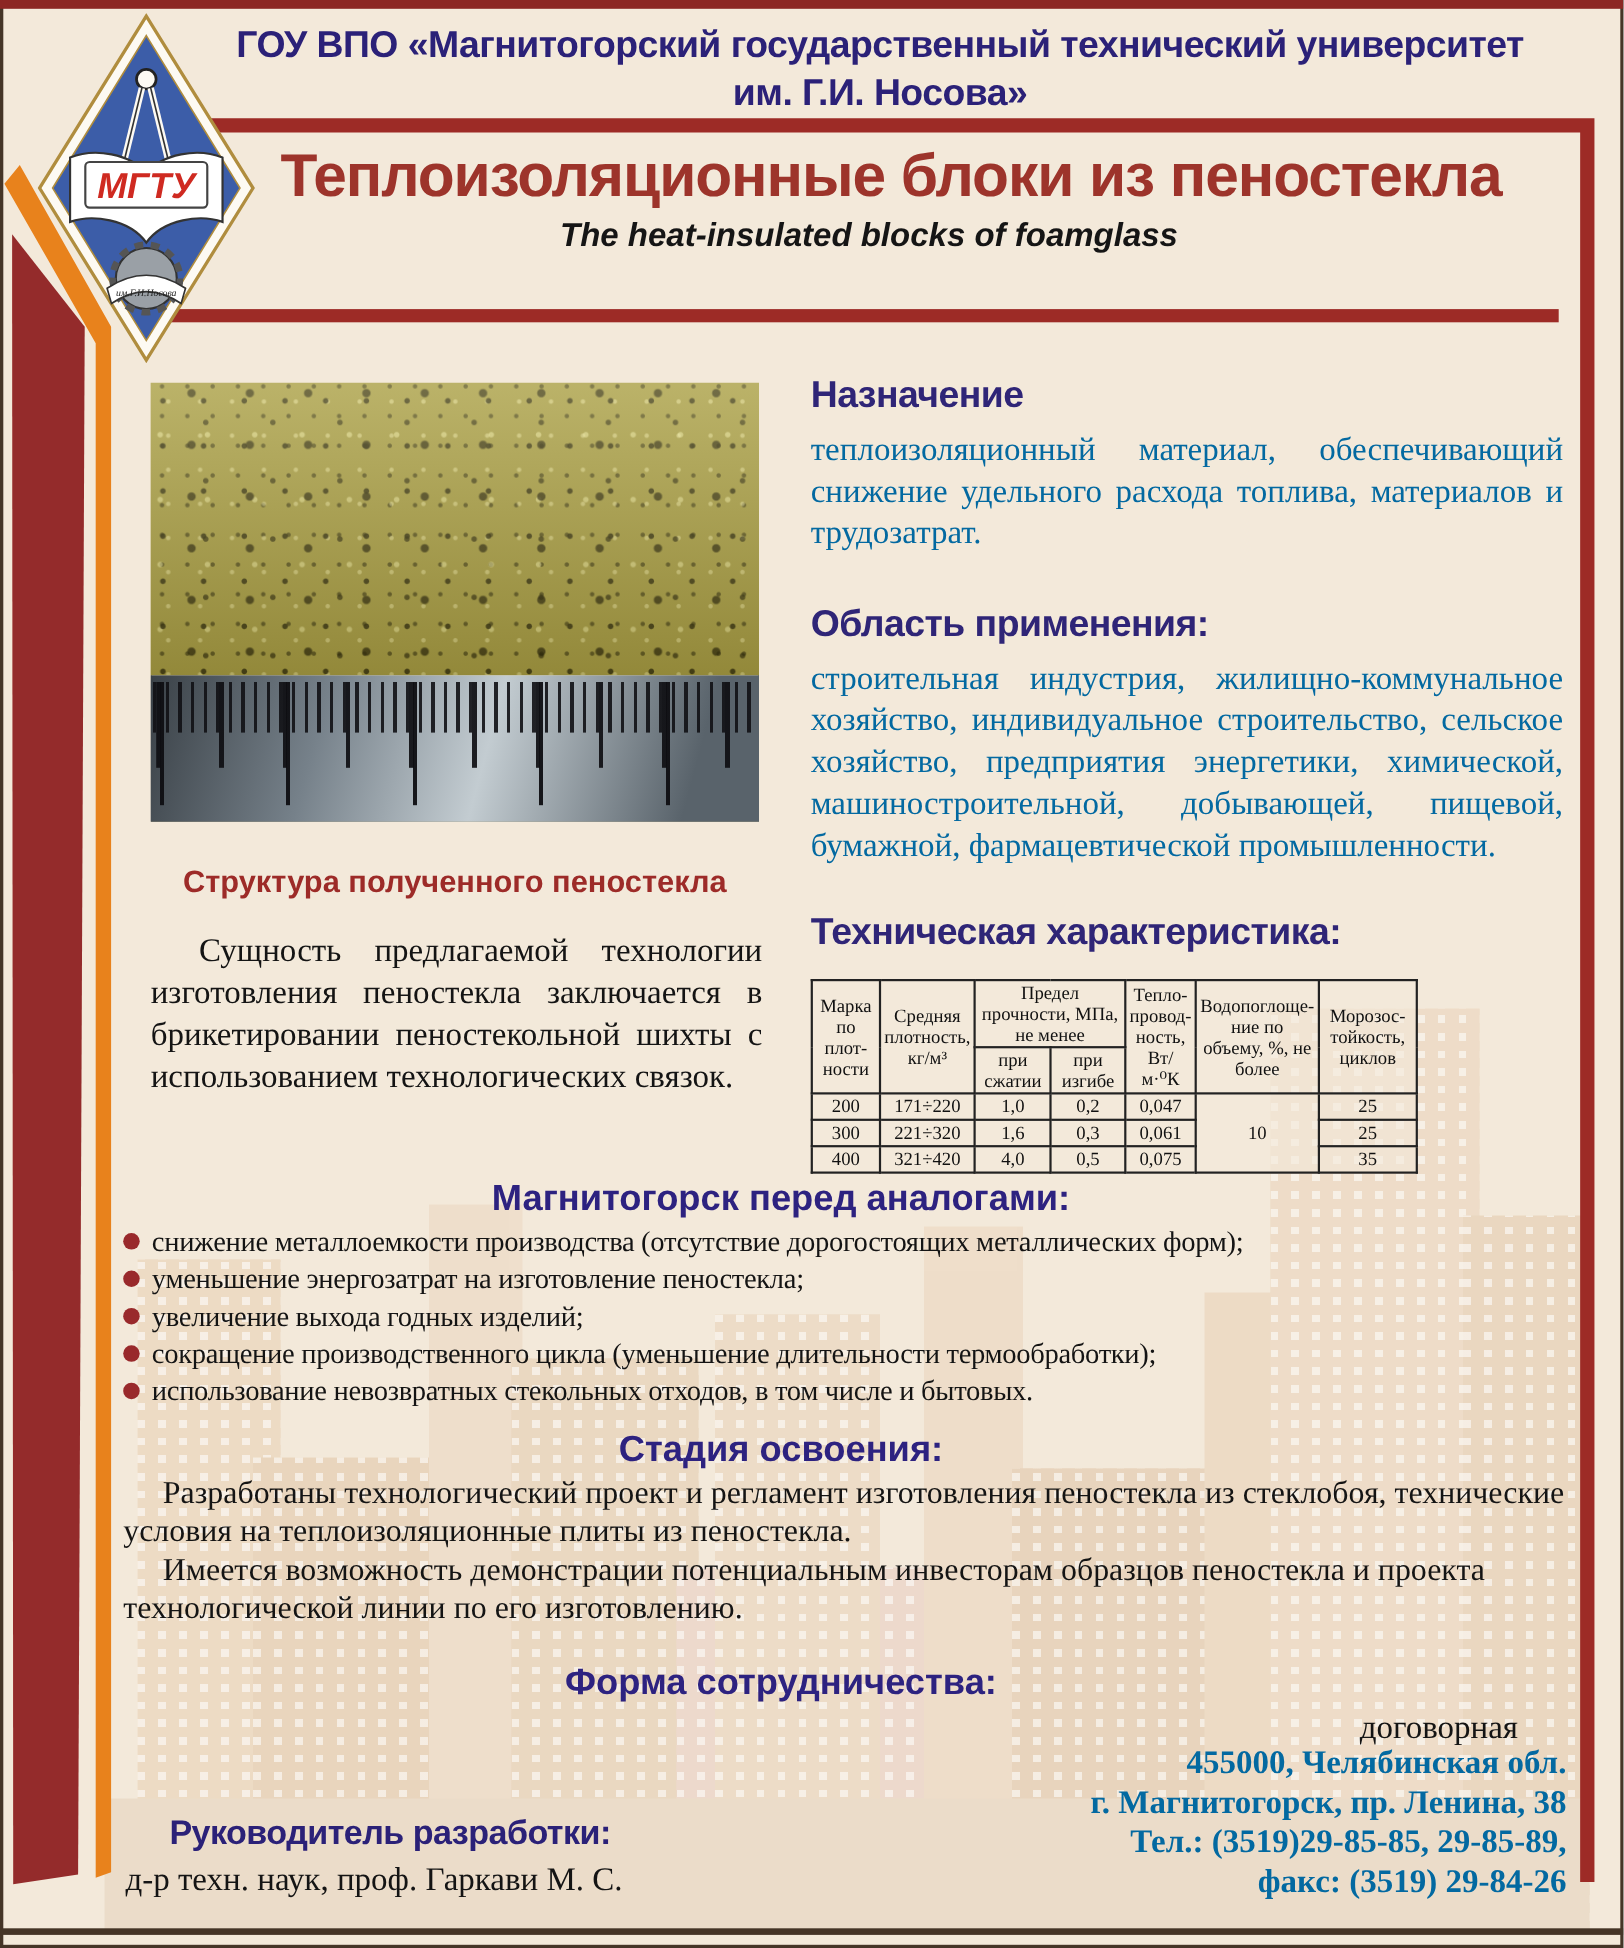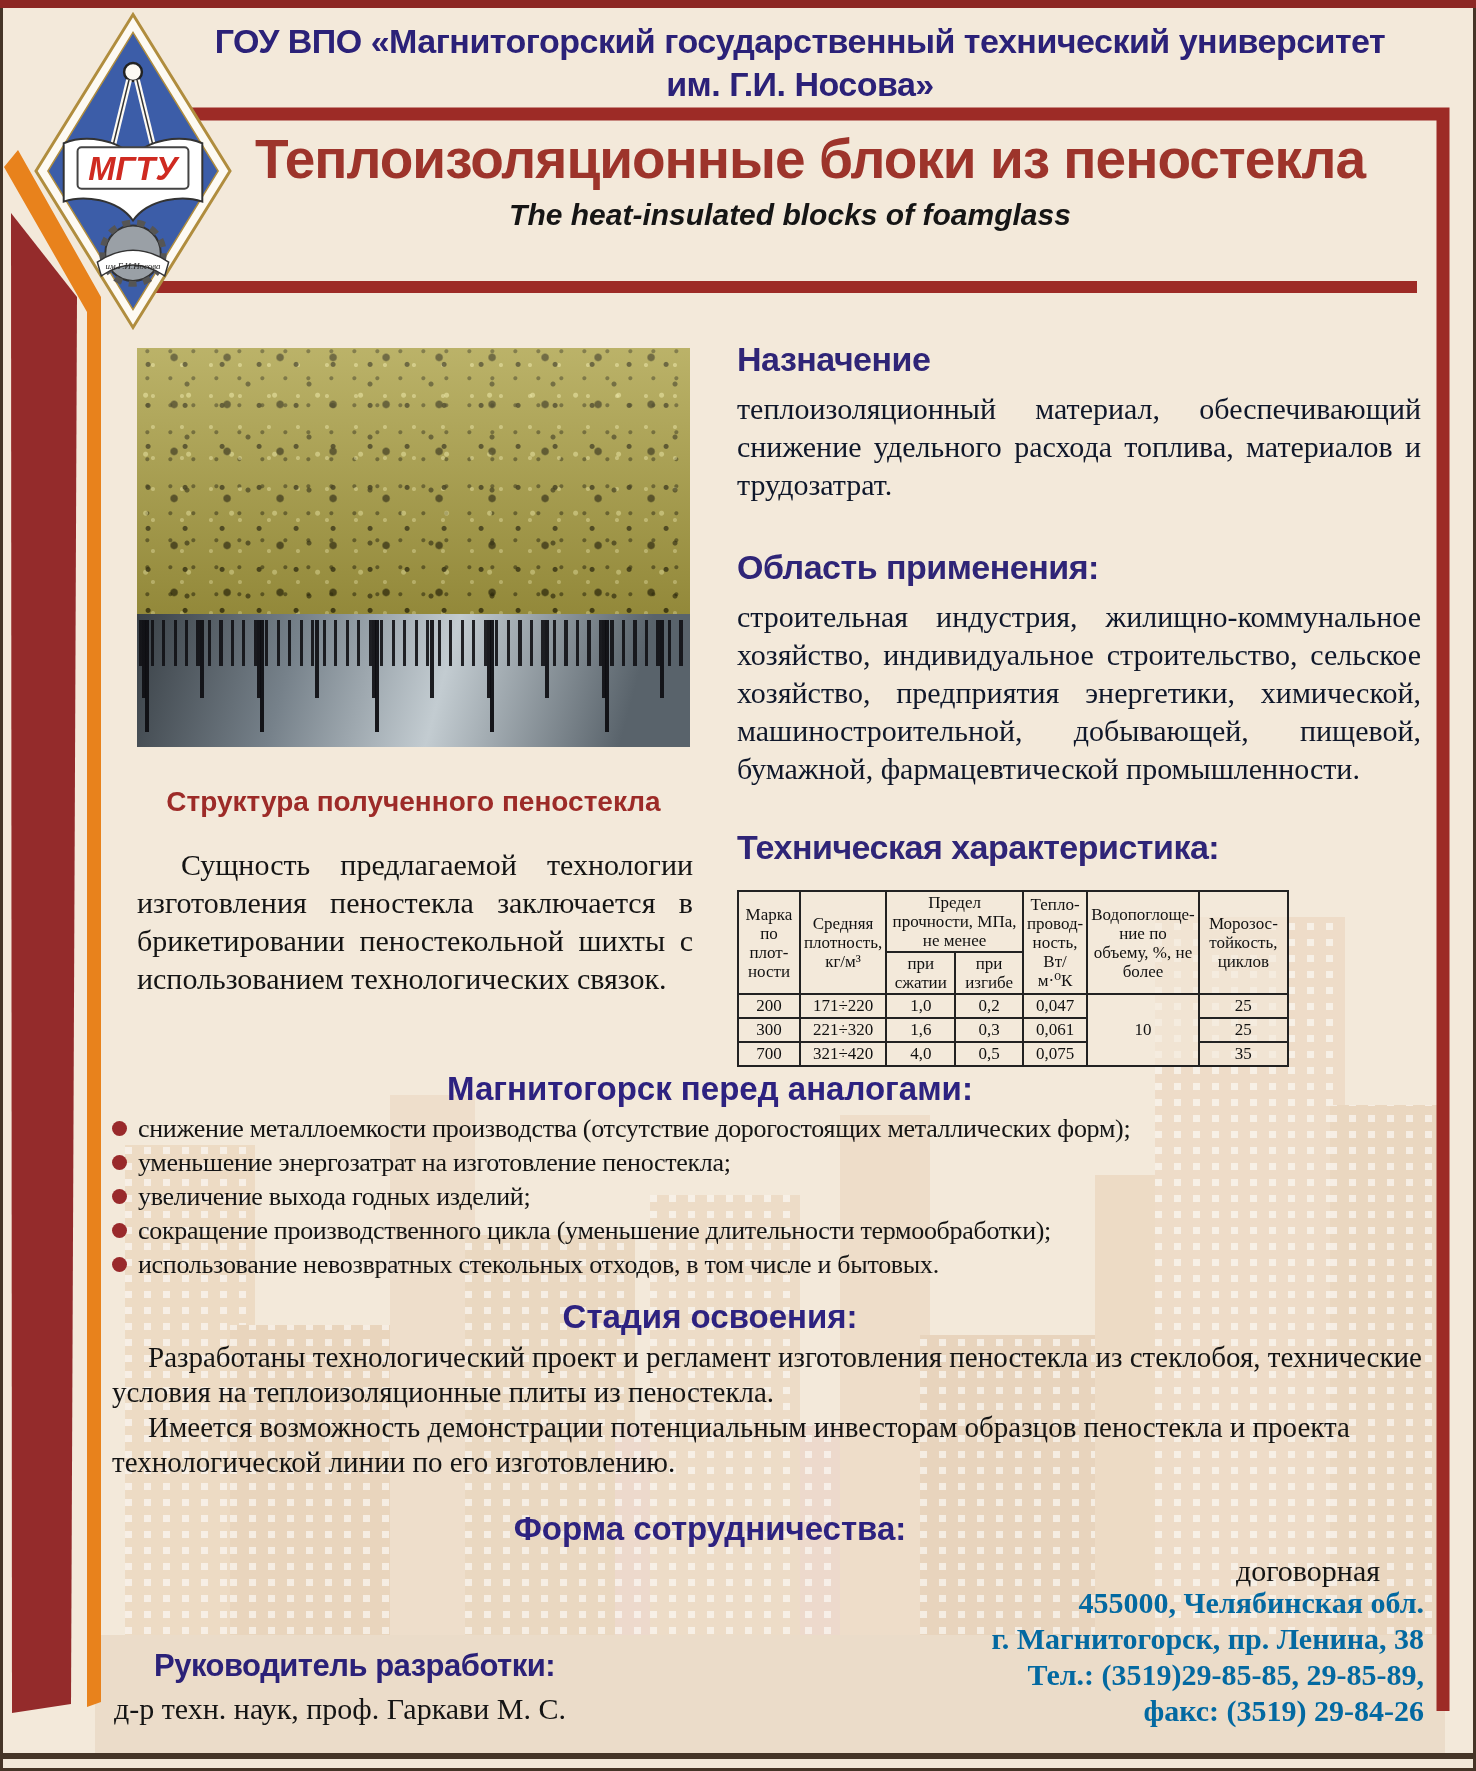--- a/index.html
+++ b/index.html
@@ -49,21 +49,21 @@
   .caption{left:137px;top:786px;width:553px;text-align:center;font-size:28px;
            font-weight:bold;color:#9d2b28;}
   .essence{left:137px;top:846px;width:556px;font-family:"Liberation Serif","DejaVu Serif",serif;
            font-size:30px;line-height:38px;color:#141414;text-align:justify;text-indent:44px;}
 
   
   .rcol{left:737px;top:340px;width:684px;height:720px;}
   .rcol .blk{position:absolute;left:0;width:684px;}
   .h-blue{font-size:34px;font-weight:bold;color:#2f2577;letter-spacing:-.5px;}
   .body-serif{font-family:"Liberation Serif","DejaVu Serif",serif;font-size:30px;
-              line-height:38px;color:#0f172a;text-align:justify;}
+              line-height:38px;color:#0369a1;text-align:justify;}
 
   
   table.specs{border-collapse:collapse;width:552px;background:rgba(244,234,218,.6);
               font-family:"Liberation Serif","DejaVu Serif",serif;color:#111;}
   table.specs th,table.specs td{border:2px solid #222;padding:1px 3px;text-align:center;}
   table.specs th{font-weight:normal;font-size:17px;line-height:19px;white-space:pre-line;vertical-align:middle;}
   table.specs td{font-size:17px;line-height:20px;height:20px;}
 
   
   .adv-heading{left:40px;top:1070px;width:1340px;text-align:center;font-size:33px;
@@ -211,21 +211,21 @@
           </tr>
           <tr>
             <td>300</td>
             <td>221÷320</td>
             <td>1,6</td>
             <td>0,3</td>
             <td>0,061</td>
             <td>25</td>
           </tr>
           <tr>
-            <td>700</td>
+            <td>400</td>
             <td>321÷420</td>
             <td>4,0</td>
             <td>0,5</td>
             <td>0,075</td>
             <td>35</td>
           </tr>
         </tbody>
       </table>
     </div>
   </div>

